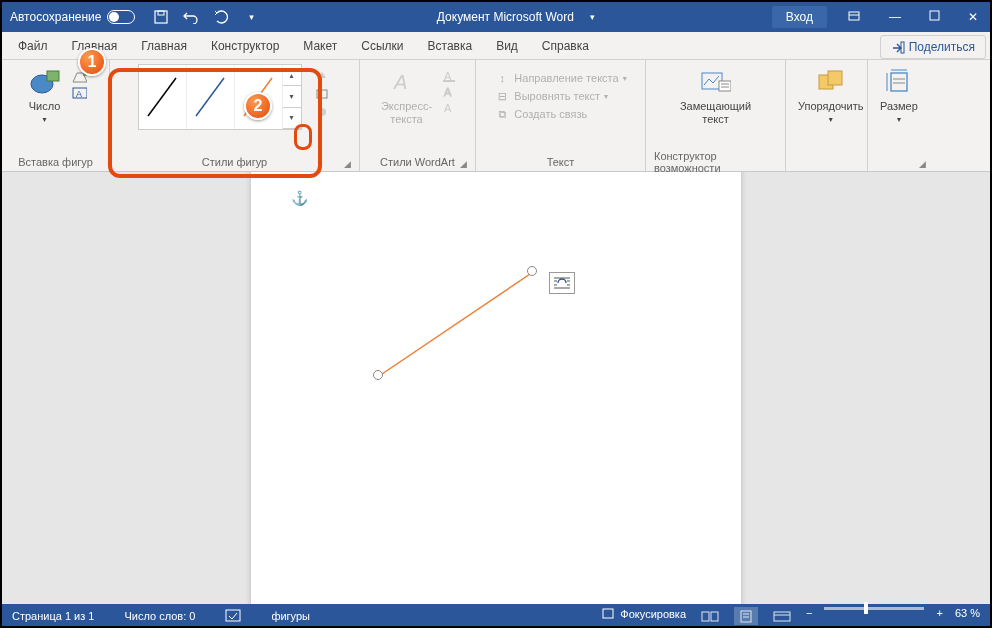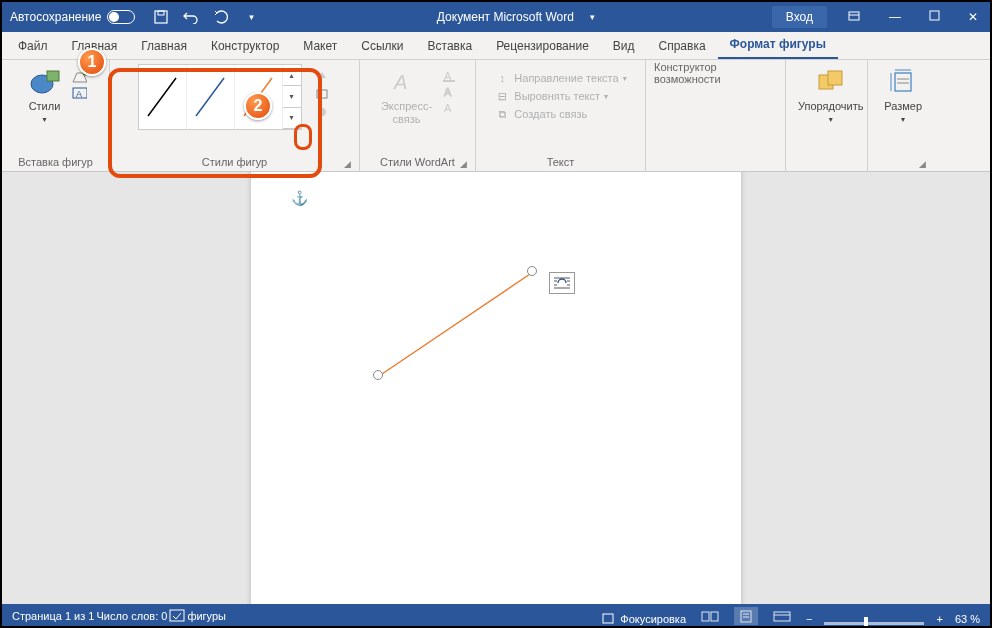--- a/index.html
+++ b/index.html
@@ -37,22 +37,22 @@
 .smallbtn { display: flex; align-items: center; gap: 4px; padding: 1px 2px; white-space: nowrap; }
 .tiny-icon { width: 16px; height: 14px; display: inline-flex; align-items: center; justify-content: center; }
 
 .doc-area { background: #e6e6e6; height: 432px; display: flex; justify-content: center; overflow: hidden; position: relative; }
 .page { background: #fff; width: 490px; height: 600px; margin-top: -8px; box-shadow: 0 0 6px rgba(0,0,0,.2); position: relative; }
 .anchor-icon { position: absolute; color: #2b579a; font-size: 14px; }
 .line-shape { position: absolute; }
 .handle { width: 10px; height: 10px; background: #fff; border: 1px solid #888; border-radius: 50%; position: absolute; }
 .layout-opts { position: absolute; width: 26px; height: 22px; border: 1px solid #999; background: #fff; display: flex; align-items: center; justify-content: center; }
 
-.statusbar { background: #2b579a; color: #fff; height: 24px; display: flex; align-items: center; font-size: 11px; padding: 0 10px; gap: 2px; }
-.statusbar .right { margin-left: auto; display: flex; align-items: flex-end; gap: 12px; }
+.statusbar { background: #2b579a; color: #fff; height: 24px; display: flex; align-items: center; font-size: 11px; padding: 0 10px; gap: 30px; }
+.statusbar .right { margin-left: auto; display: flex; align-items: flex-start; gap: 12px; }
 .view-btn { width: 24px; height: 18px; display: flex; align-items: center; justify-content: center; opacity: .85; }
 .zoom-slider { width: 100px; height: 3px; background: rgba(255,255,255,.6); position: relative; }
 .zoom-slider::after { content:''; width: 4px; height: 12px; background: #fff; position: absolute; left: 40px; top: -5px; }
 
 .callout { position: absolute; width: 28px; height: 28px; border-radius: 50%; background: radial-gradient(circle at 35% 30%, #ff9a4d, #e34a0d); border: 2px solid #fff; box-shadow: 0 1px 3px rgba(0,0,0,.4); color: #fff; font-weight: bold; display: flex; align-items: center; justify-content: center; font-size: 16px; z-index: 100; }
 .highlight-box { position: absolute; border: 4px solid #e34a0d; border-radius: 12px; z-index: 50; pointer-events: none; }
 .highlight-small { position: absolute; border: 3px solid #e34a0d; border-radius: 8px; z-index: 60; pointer-events: none; }
 </style>
 </head>
 <body>
@@ -101,38 +101,43 @@
 </div>
 
 <div class="tabbar">
   <div class="tab">Файл</div>
   <div class="tab">Главная</div>
   <div class="tab">Главная</div>
   <div class="tab">Конструктор</div>
   <div class="tab">Макет</div>
   <div class="tab">Ссылки</div>
   <div class="tab">Вставка</div>
-  <div class="tab">Рецензирование</div>
   <div class="tab">Вид</div>
   <div class="tab">Справка</div>
-  <div class="tab active">Формат фигуры</div>
+  <div class="share-btn">
+    <svg width="14" height="13">
+        <path d="M2 7 L9 7 M6 3 L10 7 L6 11" fill="none" stroke="#2b579a" stroke-width="1.4"></path>
+        <rect x="10" y="1" width="3" height="11" fill="none" stroke="#2b579a"></rect>
+      </svg>
+    <span>Поделиться</span>
+  </div>
 </div>
 
 <div class="ribbon">
 
   <div class="group" style="width:108px">
     <div class="group-body">
       <div class="bigbtn">
         <span class="icon-box">
             <svg width="32" height="28">
               <ellipse cx="13" cy="16" rx="11" ry="9" fill="#4a88c7" stroke="#2b579a"></ellipse>
               <rect x="18" y="3" width="12" height="10" fill="#7db36a" stroke="#4a7a3a"></rect>
             </svg>
           </span>
-        <span>Стили</span>
+        <span>Число</span>
         <span style="font-size:8px">▾</span>
       </div>
       <div class="smallbtn-stack" style="margin-top:6px">
         <span class="tiny-icon">
             <svg width="18" height="14">
               <path d="M2 12 L6 3 L12 3 L16 12 Z" fill="none" stroke="#888"></path>
               <circle cx="14" cy="4" r="2" fill="#6a9e4e"></circle>
             </svg>
           </span>
         <span class="tiny-icon">
@@ -204,21 +209,21 @@
 
   <div class="group" style="width:116px">
     <div class="group-body">
       <div class="bigbtn" style="color:#b0b0b0">
         <span class="icon-box">
             <svg width="30" height="26">
               <text x="3" y="20" font-size="20" fill="#ccc" font-style="italic">A</text>
             </svg>
           </span>
         <span style="white-space:pre-line">Экспресс-
-связь</span>
+текста</span>
       </div>
       <div class="smallbtn-stack" style="margin-top:4px;color:#b0b0b0">
         <span class="tiny-icon">
             <svg width="16" height="13">
               <text x="2" y="11" font-size="11" fill="#ccc">A</text>
               <rect x="1" y="11" width="12" height="2" fill="#ccc"></rect>
             </svg>
           </span>
         <span class="tiny-icon">
             <svg width="16" height="13">
@@ -256,20 +261,34 @@
             <span>Создать связь</span>
           </div>
       </div>
     </div>
     <div class="group-label">
         <span>Текст</span>
       </div>
   </div>
 
   <div class="group" style="width:140px">
+    <div class="group-body" style="justify-content:center;width:100%">
+      <div class="bigbtn">
+        <span class="icon-box">
+            <svg width="34" height="26">
+              <rect x="3" y="4" width="20" height="16" fill="none" stroke="#4a88c7"></rect>
+              <path d="M5 16 L10 10 L14 14 L20 7" fill="none" stroke="#4a88c7"></path>
+              <rect x="20" y="12" width="12" height="10" fill="#fff" stroke="#888"></rect>
+              <path d="M22 15 H30 M22 18 H30" stroke="#888"></path>
+            </svg>
+          </span>
+        <span style="white-space:pre-line">Замещающий
+текст</span>
+      </div>
+    </div>
     <div class="group-label">
         <span>Конструктор возможности</span>
       </div>
   </div>
 
   <div class="group" style="width:82px">
     <div class="group-body" style="justify-content:flex-start;width:100%">
       <div class="bigbtn">
         <span class="icon-box">
             <svg width="30" height="26">
@@ -278,21 +297,21 @@
             </svg>
           </span>
         <span>Упорядочить</span>
         <span style="font-size:8px">▾</span>
       </div>
     </div>
     <div class="group-label"></div>
   </div>
 
   <div class="group" style="width:66px;border-right:none">
-    <div class="group-body" style="justify-content:flex-end;width:100%">
+    <div class="group-body" style="justify-content:flex-start;width:100%">
       <div class="bigbtn">
         <span class="icon-box">
             <svg width="28" height="26">
               <rect x="6" y="4" width="16" height="18" fill="none" stroke="#4a88c7" stroke-width="1.3"></rect>
               <path d="M2 4 V22 M6 1 H22" stroke="#4a88c7"></path>
               <path d="M8 10 H20 M8 14 H20" stroke="#888"></path>
             </svg>
           </span>
         <span>Размер</span>
         <span style="font-size:8px">▾</span>

